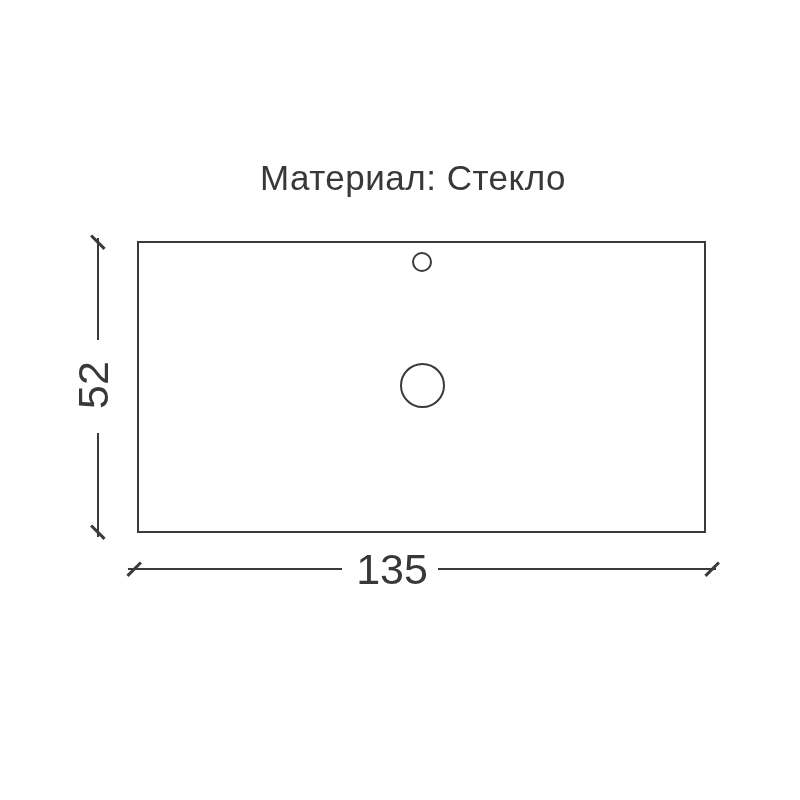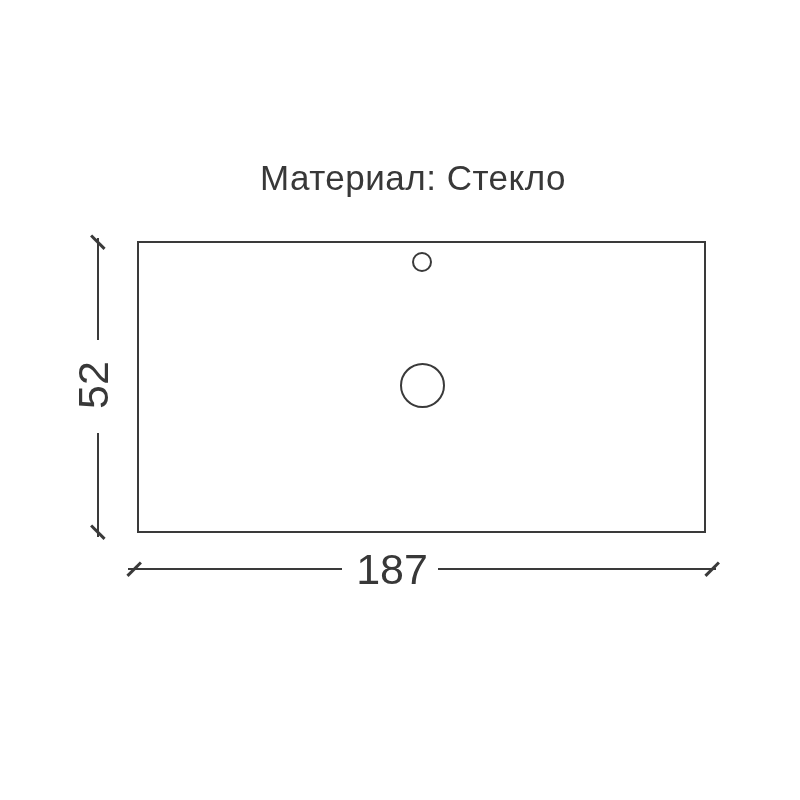--- a/index.html
+++ b/index.html
@@ -104,16 +104,16 @@
     <div class="dim-tick v" style="left:98px; top:242px;"></div>
     <div class="dim-tick v" style="left:98px; top:532px;"></div>
     <div class="dim-label rot" style="left:93px; top:385px;">52</div>
   </div>
 
   <div>
     <div class="dim-seg" style="left:128px; top:568px; width:214px; height:2px;"></div>
     <div class="dim-seg" style="left:438px; top:568px; width:278px; height:2px;"></div>
     <div class="dim-tick" style="left:134px; top:569px;"></div>
     <div class="dim-tick" style="left:712px; top:569px;"></div>
-    <div class="dim-label" style="left:392px; top:569px;">187</div>
+    <div class="dim-label" style="left:392px; top:569px;">135</div>
   </div>
 
 </div>
 
 </body></html>

